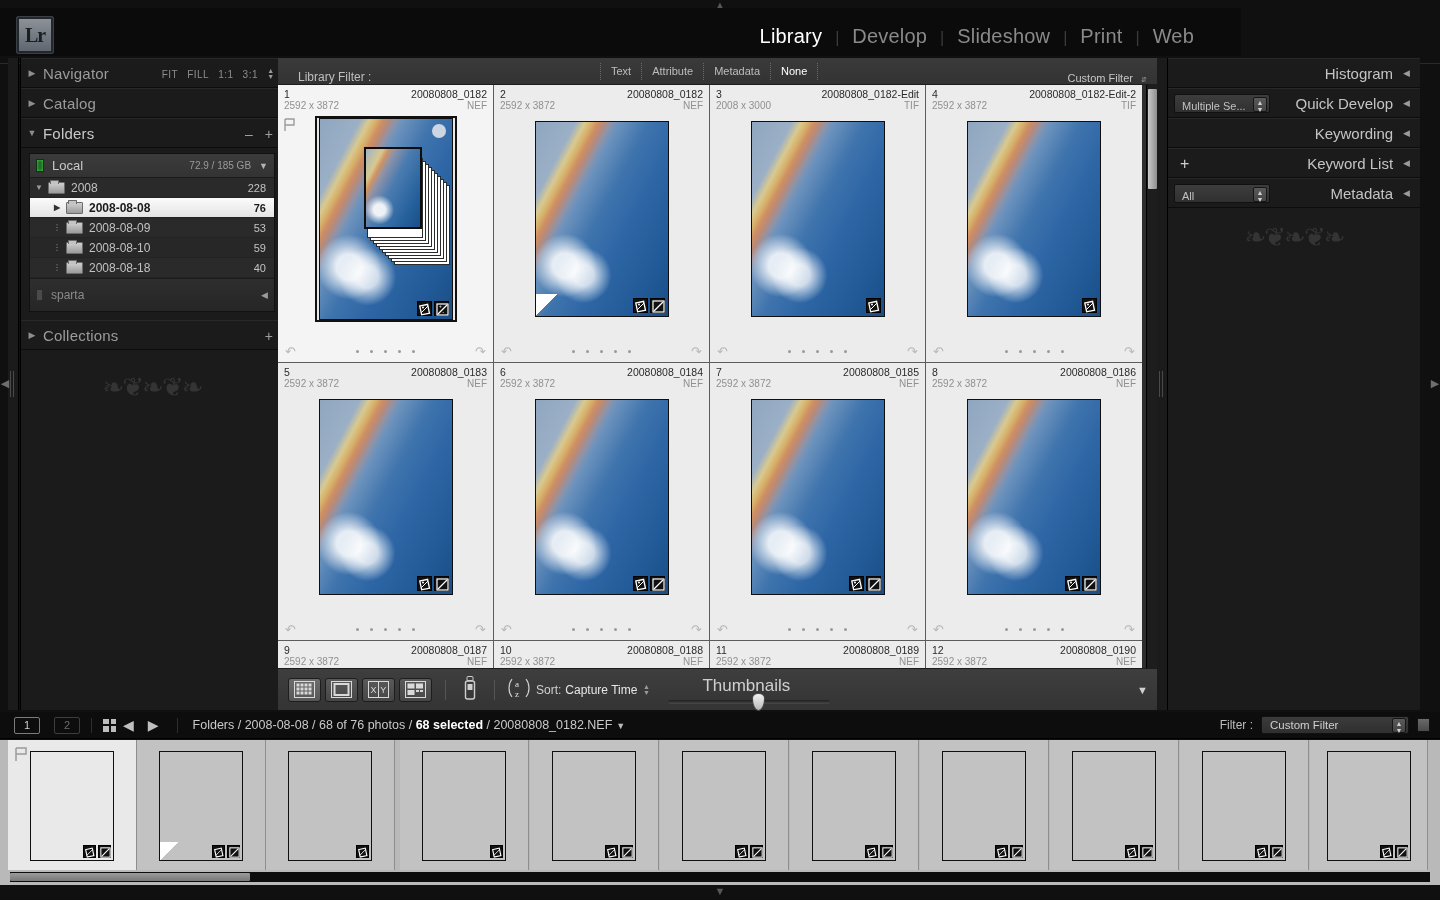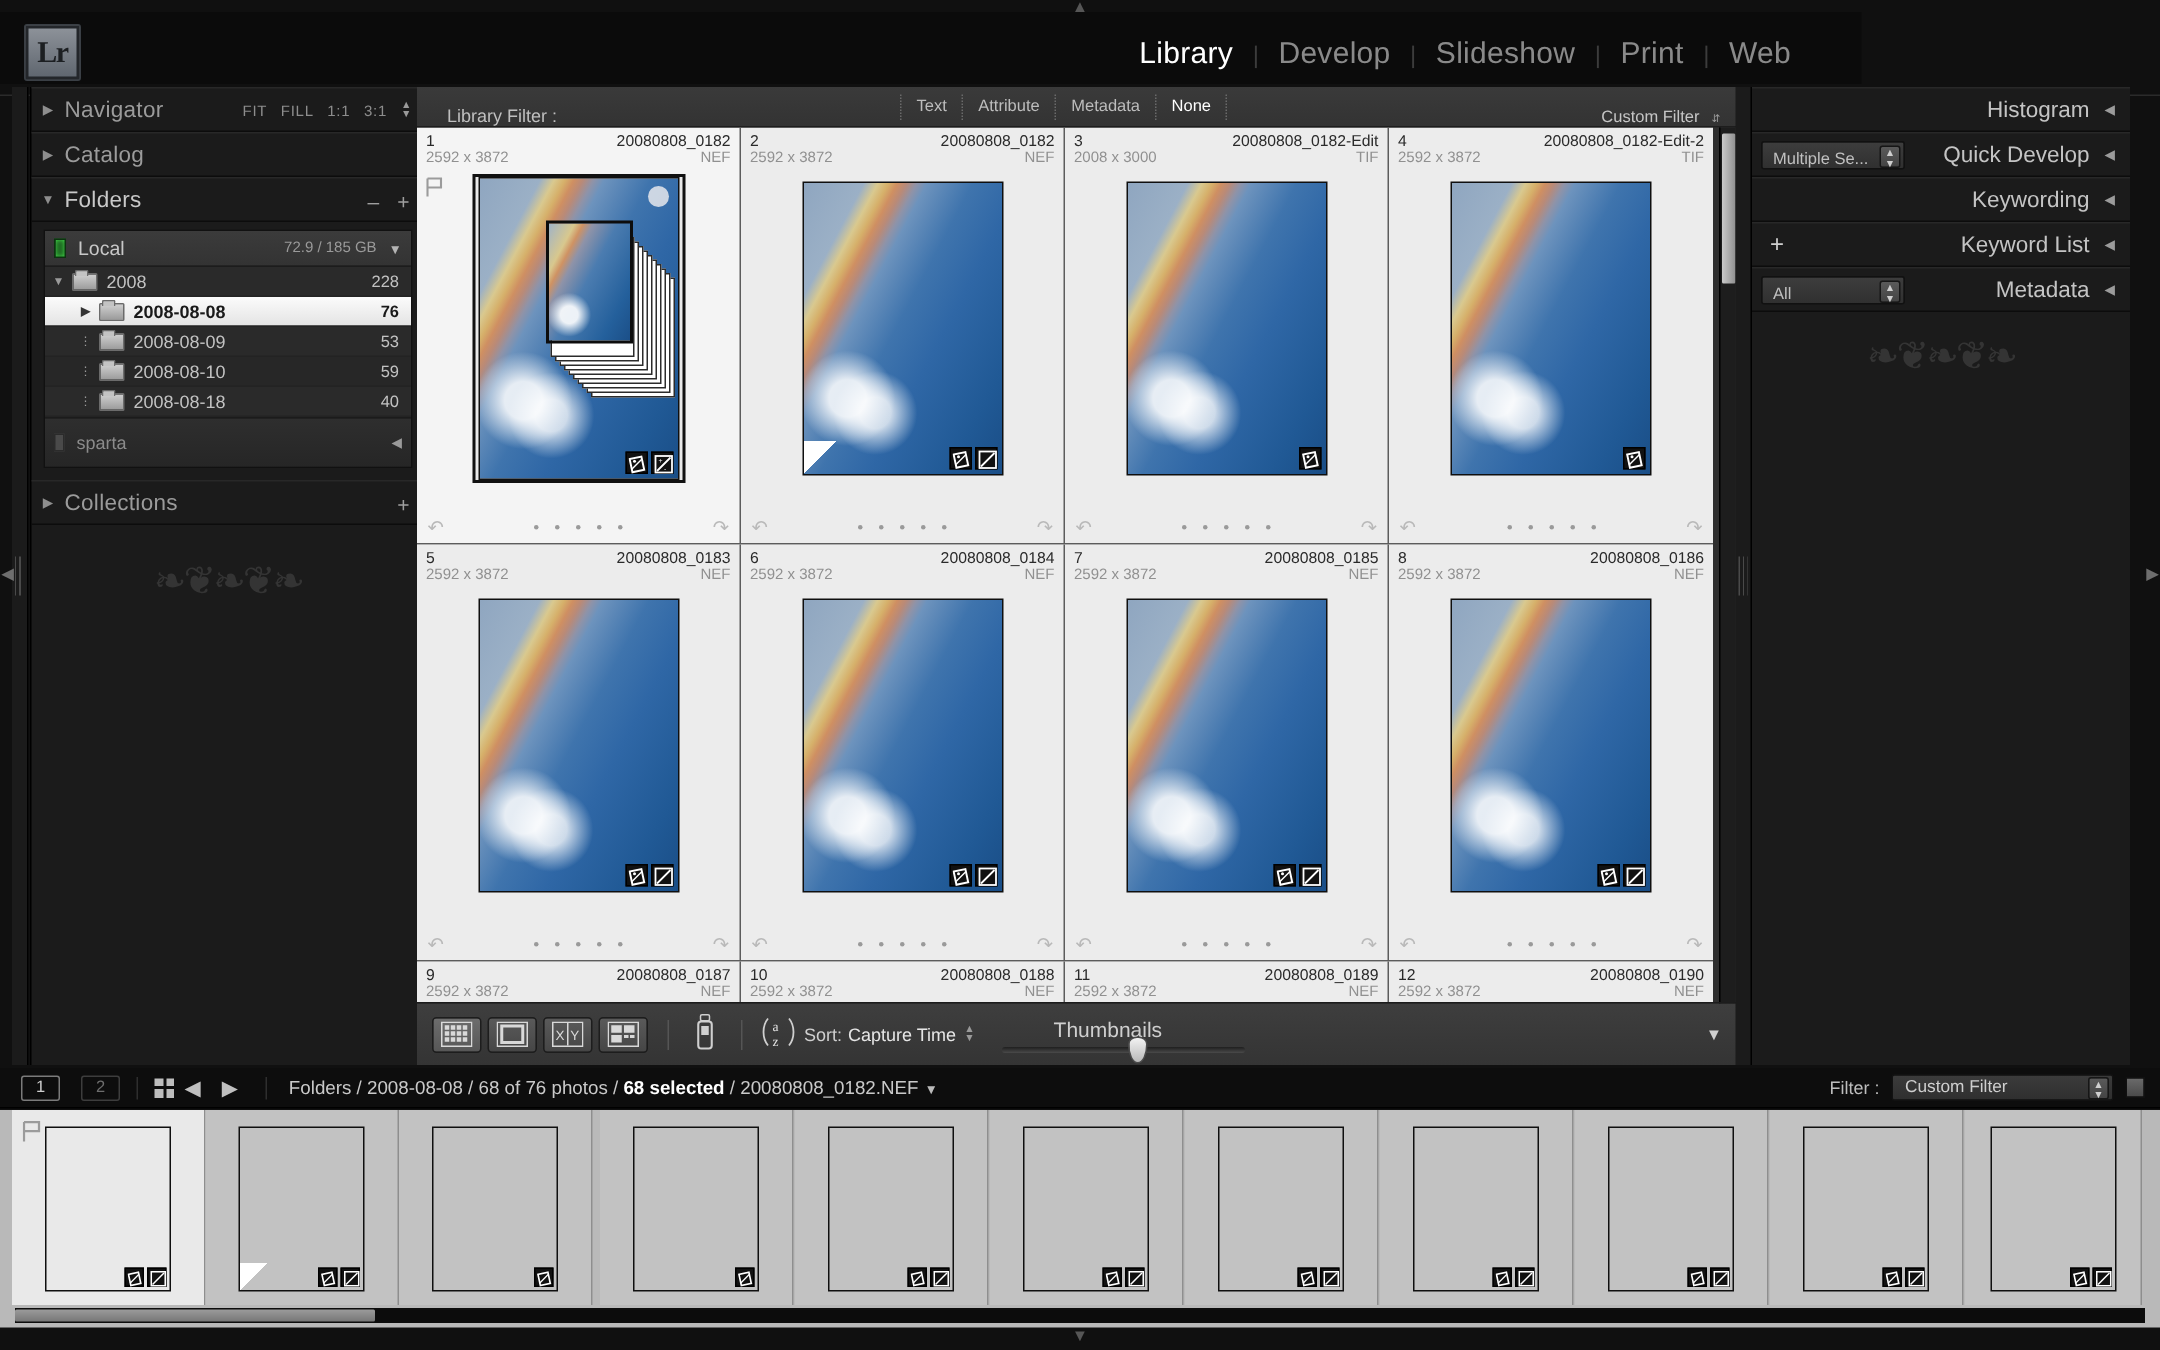--- a/index.html
+++ b/index.html
@@ -169,21 +169,21 @@
     background:linear-gradient(#3e3e3e,#343434); border-top:1px solid #1c1c1c;
     display:flex; align-items:center; padding:0 10px; }
   .tbtn{ height:24px; border-radius:3px; border:1px solid #1d1d1d;
     background:linear-gradient(#5a5a5a,#464646); display:flex; align-items:center;
     justify-content:center; margin-right:4px; cursor:pointer; padding:0 5px;}
   .tbtn.on{ background:linear-gradient(#6d6d6d,#575757);}
   .tsep{ width:1px; height:20px; background:#555; margin:0 9px;}
   .sortlabel{ font-size:12px; color:#cfcfcf; margin:0 4px 0 6px;}
   .sortval{ font-size:12px; color:#e6e6e6; }
   .thumbslider{ margin-left:18px; position:relative; width:200px;}
-  .thumbslider .lbl{ font-size:14px; color:#cfcfcf; margin-bottom:4px; margin-left:34px;}
+  .thumbslider .lbl{ font-size:17px; color:#cfcfcf; margin-bottom:4px; margin-left:34px;}
   .track{ position:relative; height:4px; background:linear-gradient(#1f1f1f,#4a4a4a);
     border-radius:2px; width:162px; margin-left:0px;}
   .knob{ position:absolute; left:84px; top:-7px; width:13px; height:18px;
     background:linear-gradient(#f2f2f2,#b9b9b9); border:1px solid #4a4a4a;
     border-radius:6px 6px 50% 50%/ 5px 5px 70% 70%;}
   #toolbar .tcaret{ margin-left:auto; color:#d0d0d0; font-size:11px;}
 
   
   #right{ position:absolute; left:1168px; top:58px; width:252px; height:652px; background:#1b1b1b; }
   .rp-row{ position:relative; height:30px; border-top:1px solid #282828; border-bottom:1px solid #0c0c0c;

